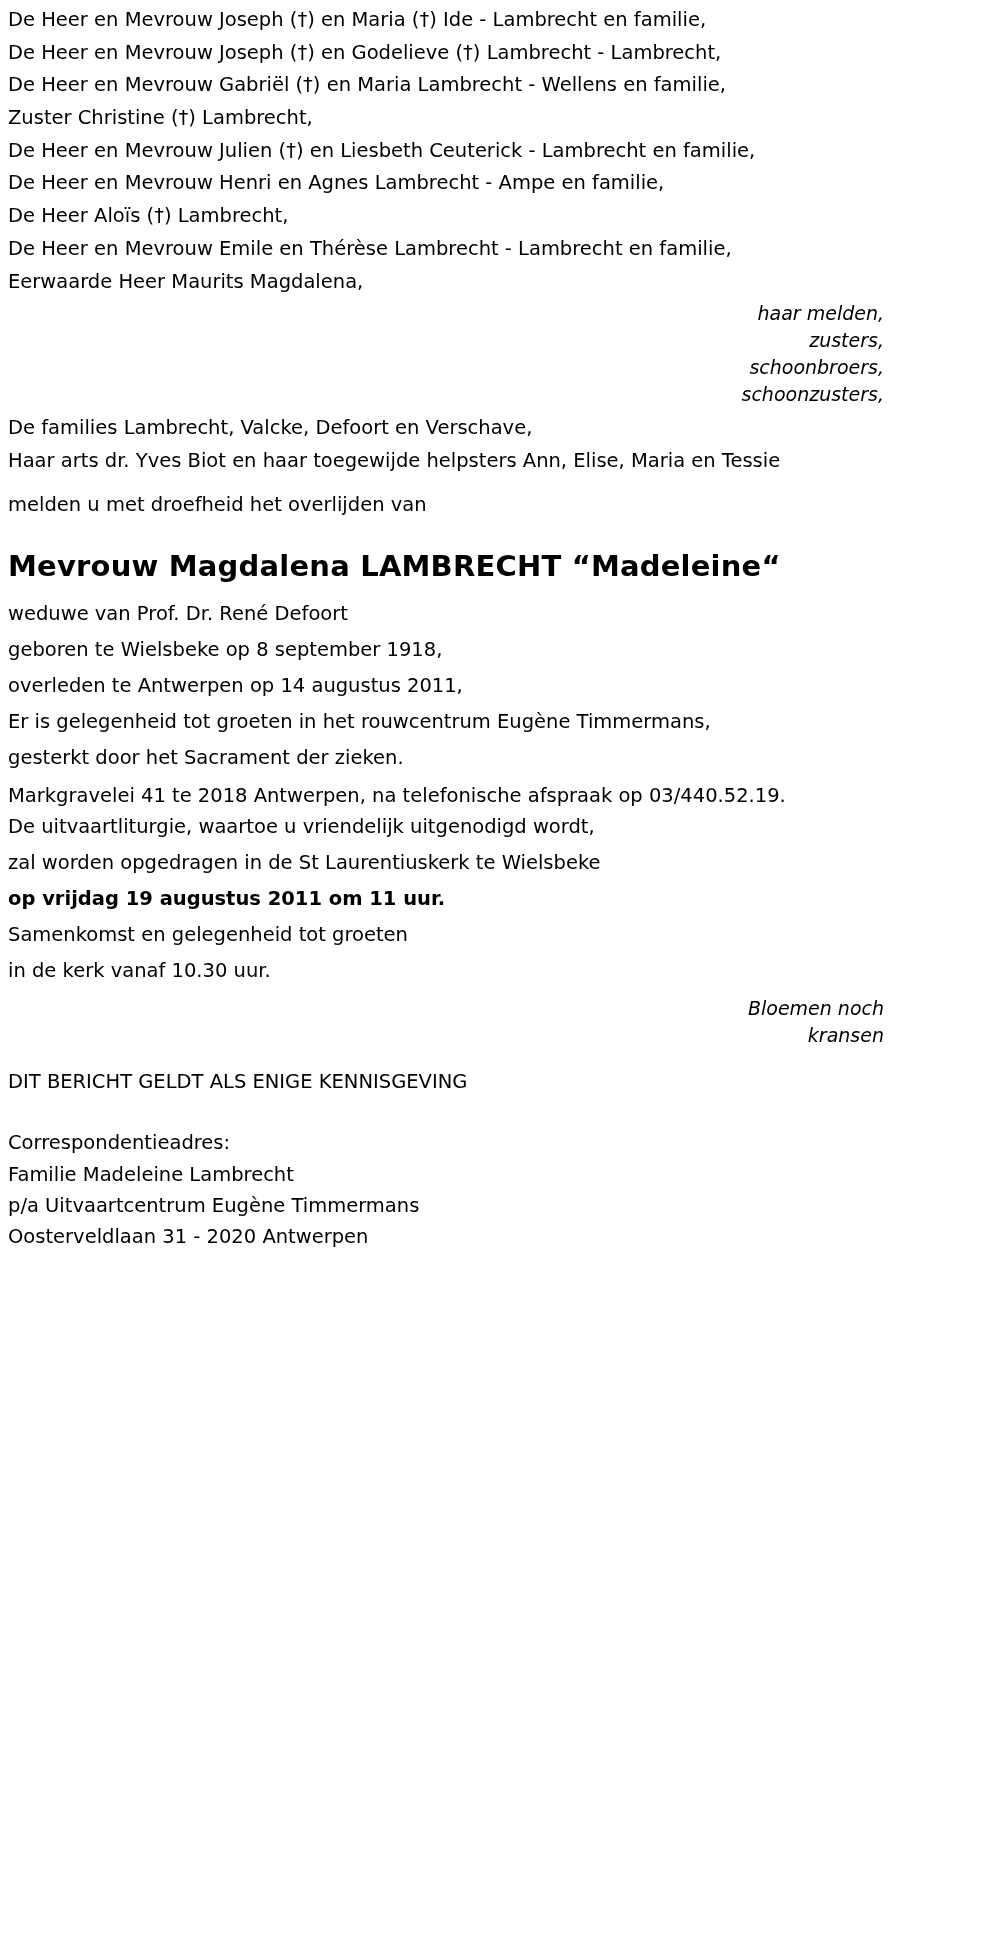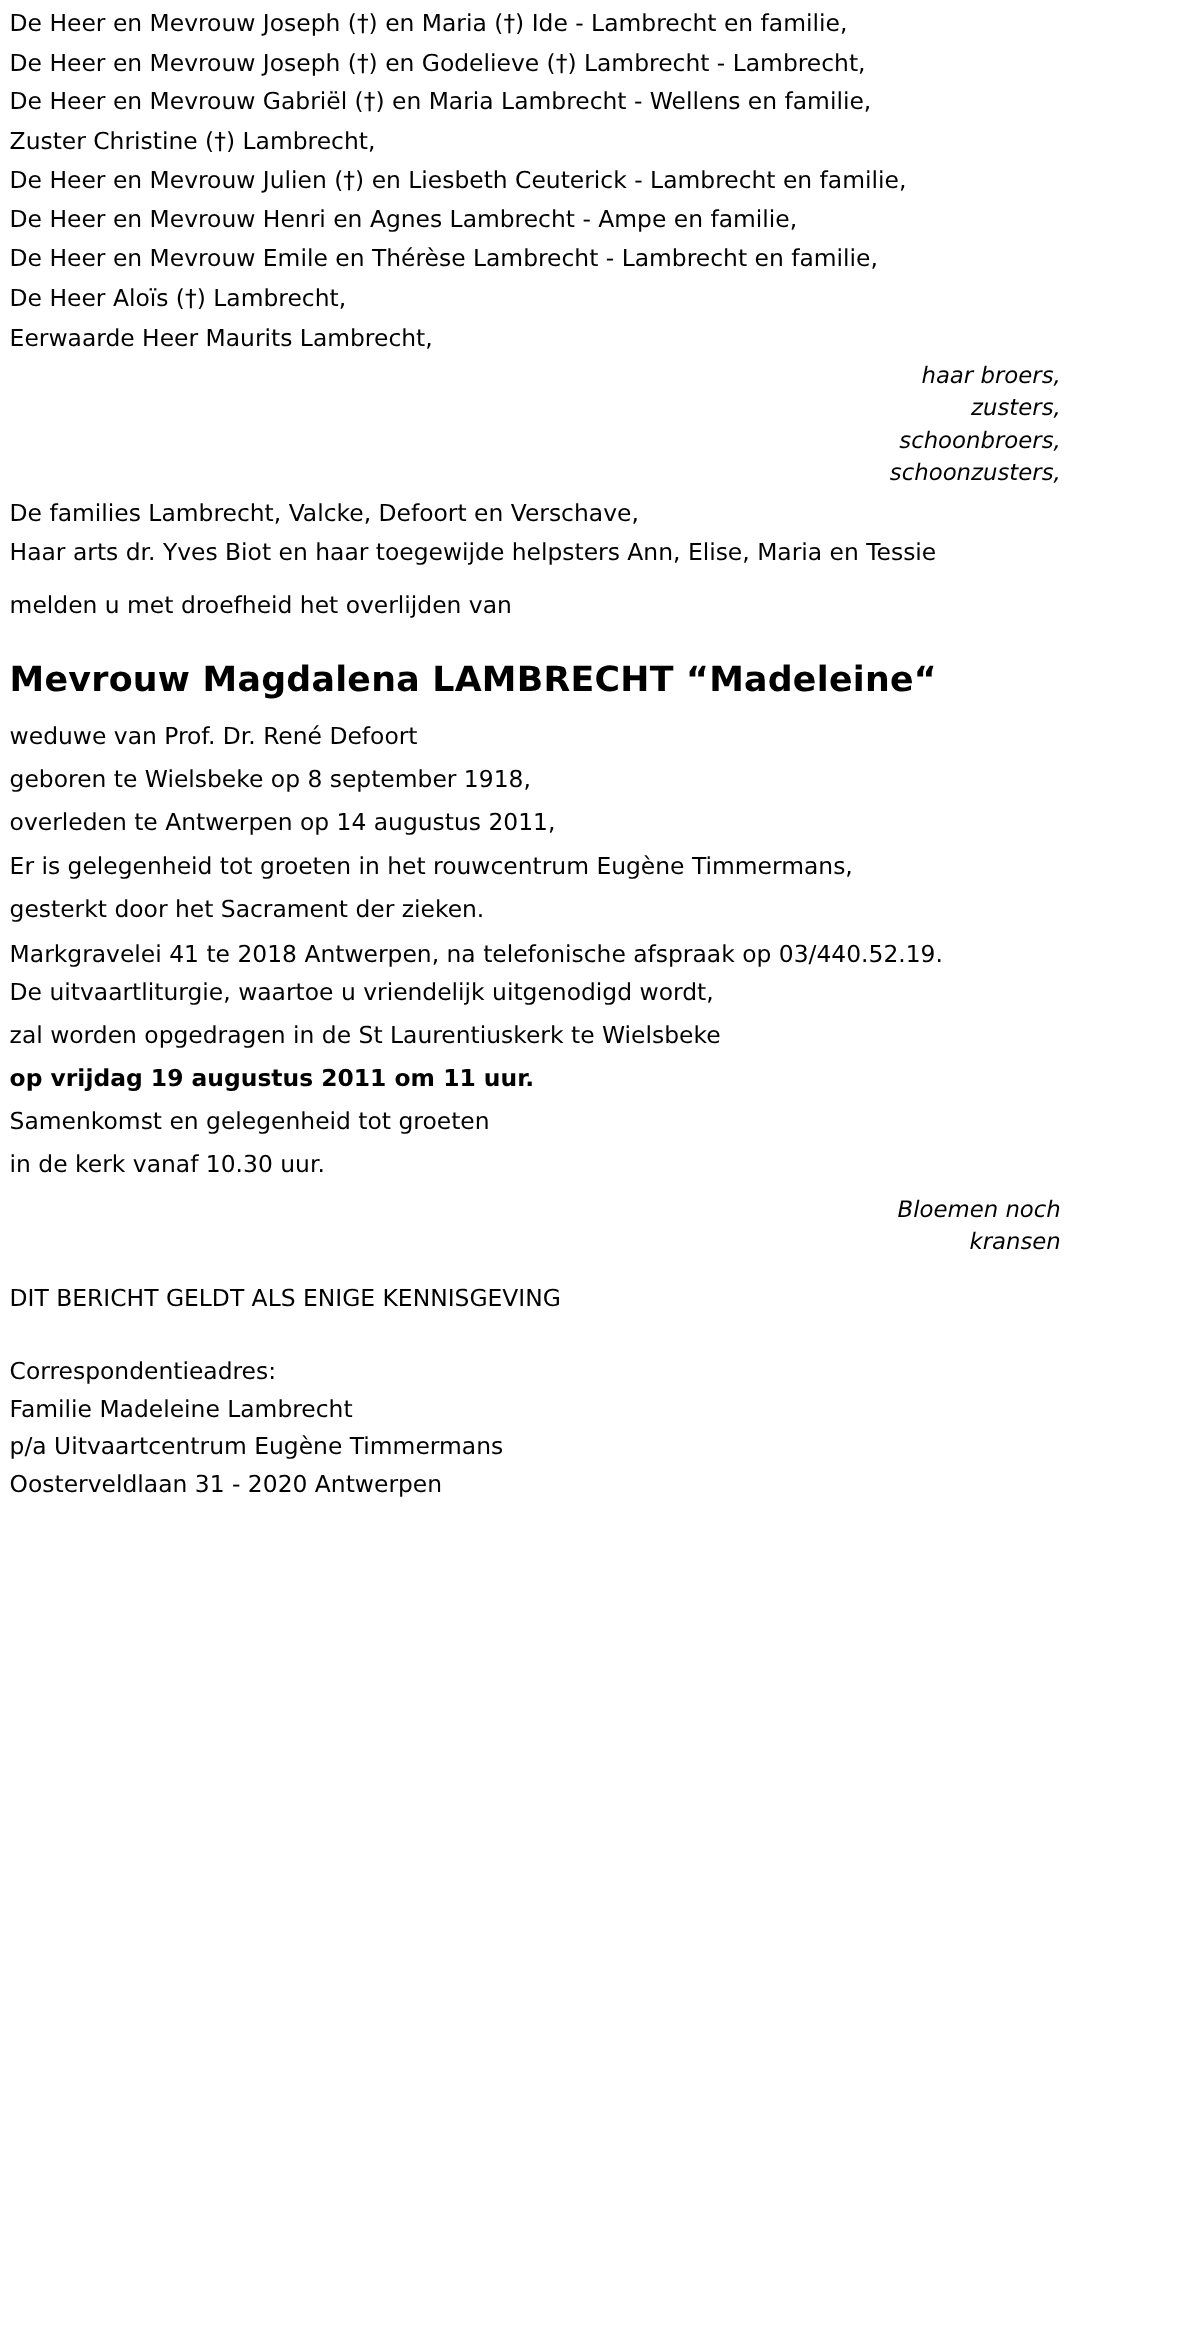--- a/index.html
+++ b/index.html
@@ -72,27 +72,27 @@
 
 <div class="page">
 
   <div>
     <p class="wrapblock">De Heer en Mevrouw Joseph (†) en Maria (†) Ide - Lambrecht en familie,</p>
     <p class="wrapblock">De Heer en Mevrouw Joseph (†) en Godelieve (†) Lambrecht - Lambrecht,</p>
     <p class="wrapblock">De Heer en Mevrouw Gabriël (†) en Maria Lambrecht - Wellens en familie,</p>
     <p class="wrapblock">Zuster Christine (†) Lambrecht,</p>
     <p class="wrapblock">De Heer en Mevrouw Julien (†) en Liesbeth Ceuterick - Lambrecht en familie,</p>
     <p class="wrapblock">De Heer en Mevrouw Henri en Agnes Lambrecht - Ampe en familie,</p>
+    <p class="wrapblock">De Heer Aloïs (†) Lambrecht,</p>
     <p class="wrapblock">De Heer en Mevrouw Emile en Thérèse Lambrecht - Lambrecht en familie,</p>
-    <p class="wrapblock">De Heer Aloïs (†) Lambrecht,</p>
-    <p class="wrapblock">Eerwaarde Heer Maurits Lambrecht,</p>
+    <p class="wrapblock">Eerwaarde Heer Maurits Magdalena,</p>
   </div>
 
   <div class="right-italic-block">
-    <div class="right-italic">haar broers,</div>
+    <div class="right-italic">haar melden,</div>
     <div class="right-italic">zusters,</div>
     <div class="right-italic">schoonbroers,</div>
     <div class="right-italic">schoonzusters,</div>
   </div>
 
   <p class="wrapblock">De families Lambrecht, Valcke, Defoort en Verschave,</p>
   <p class="wrapblock">Haar arts dr. Yves Biot en haar toegewijde helpsters Ann, Elise, Maria en Tessie</p>
 
   <div class="spacer-sm"></div>
 

